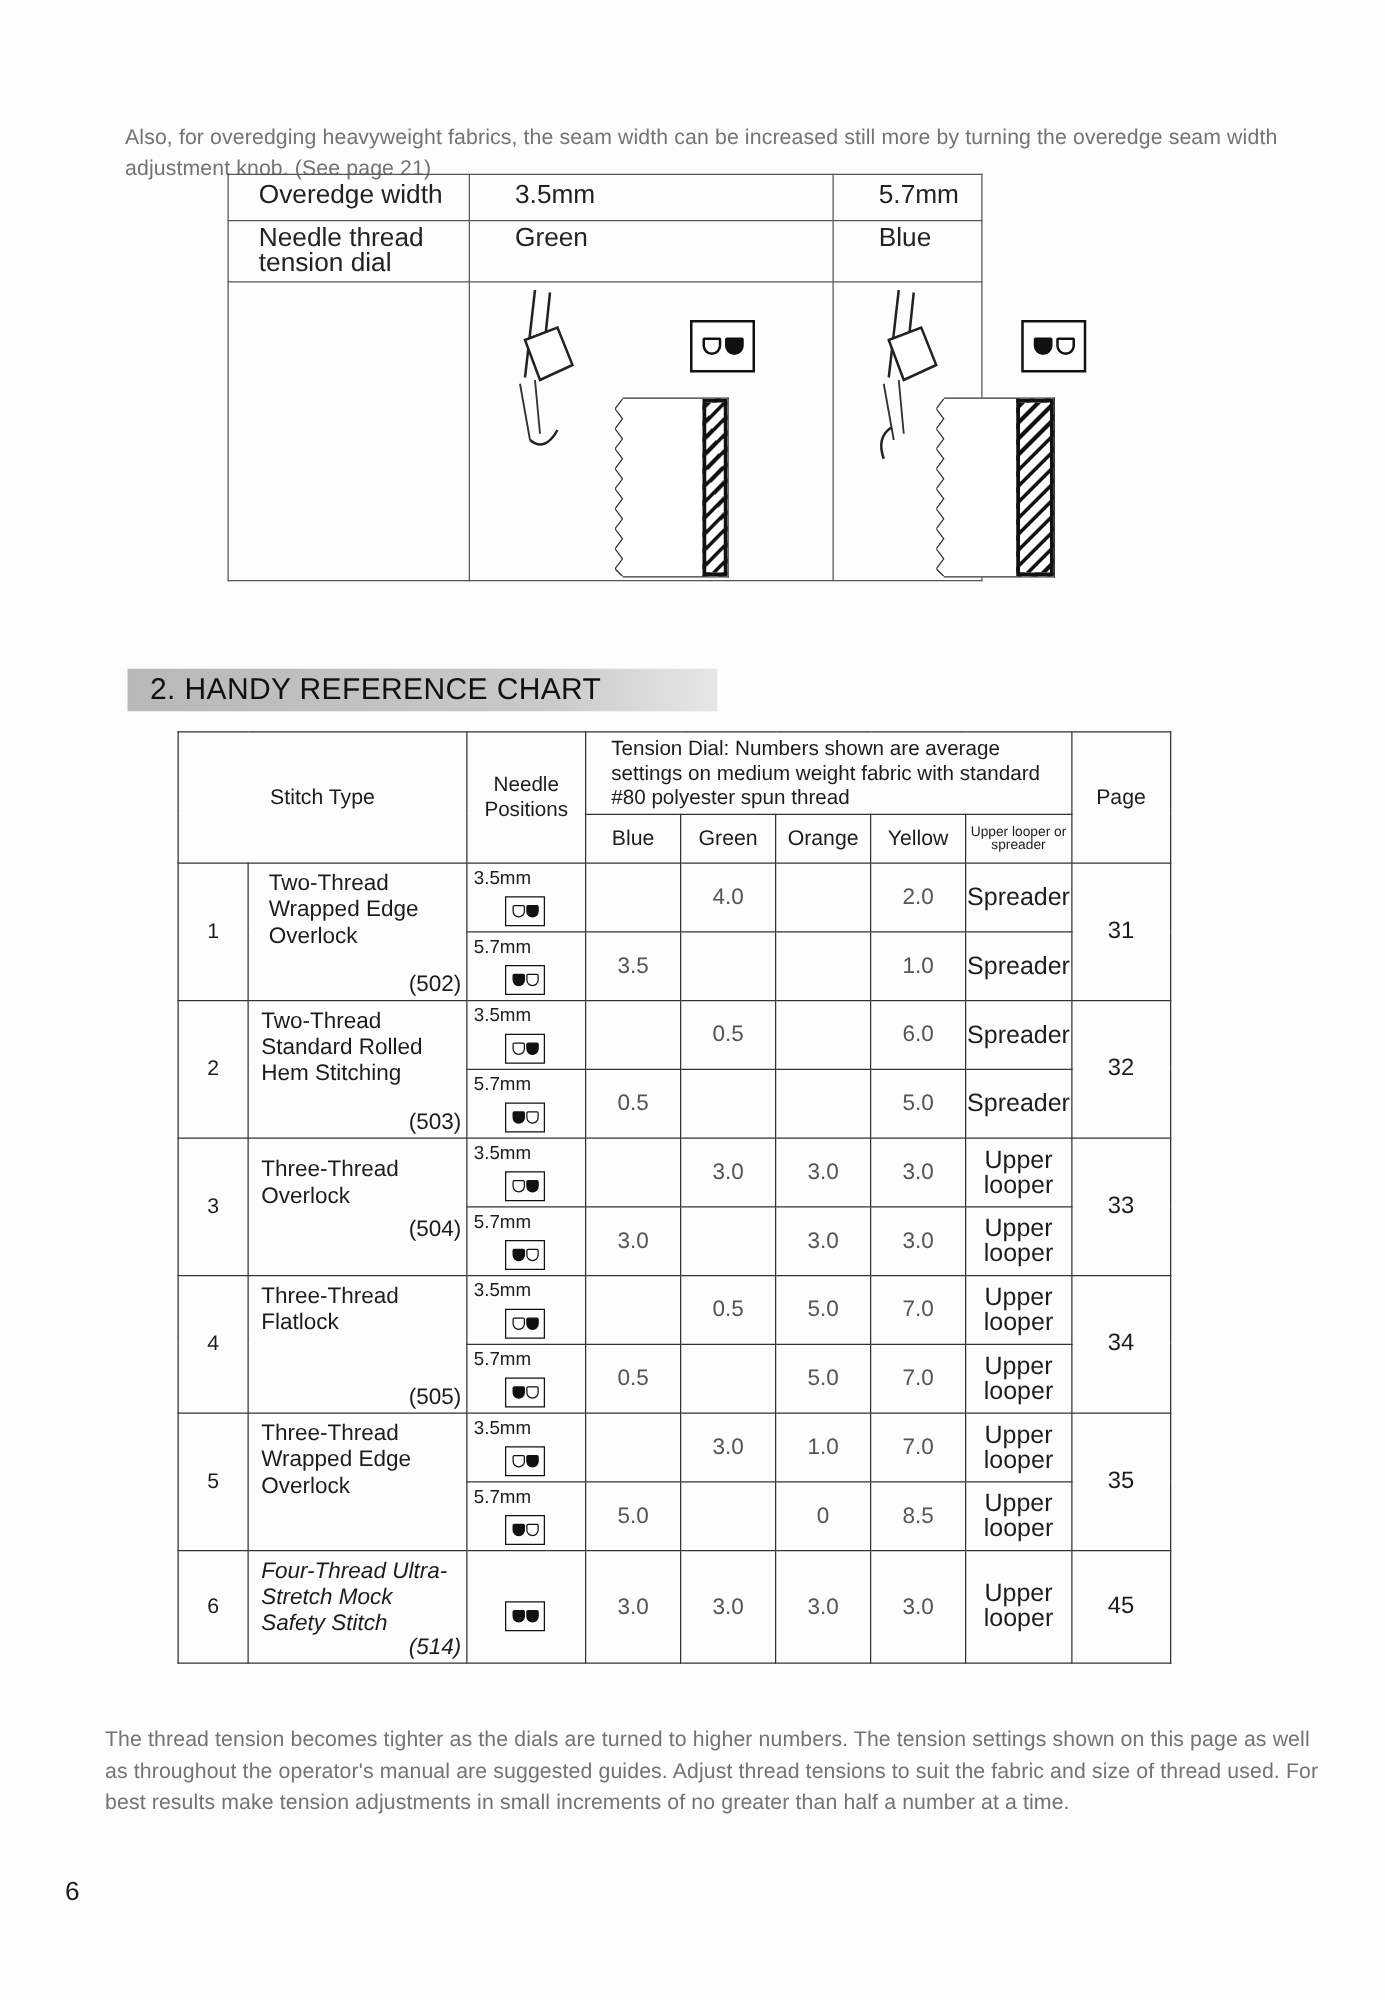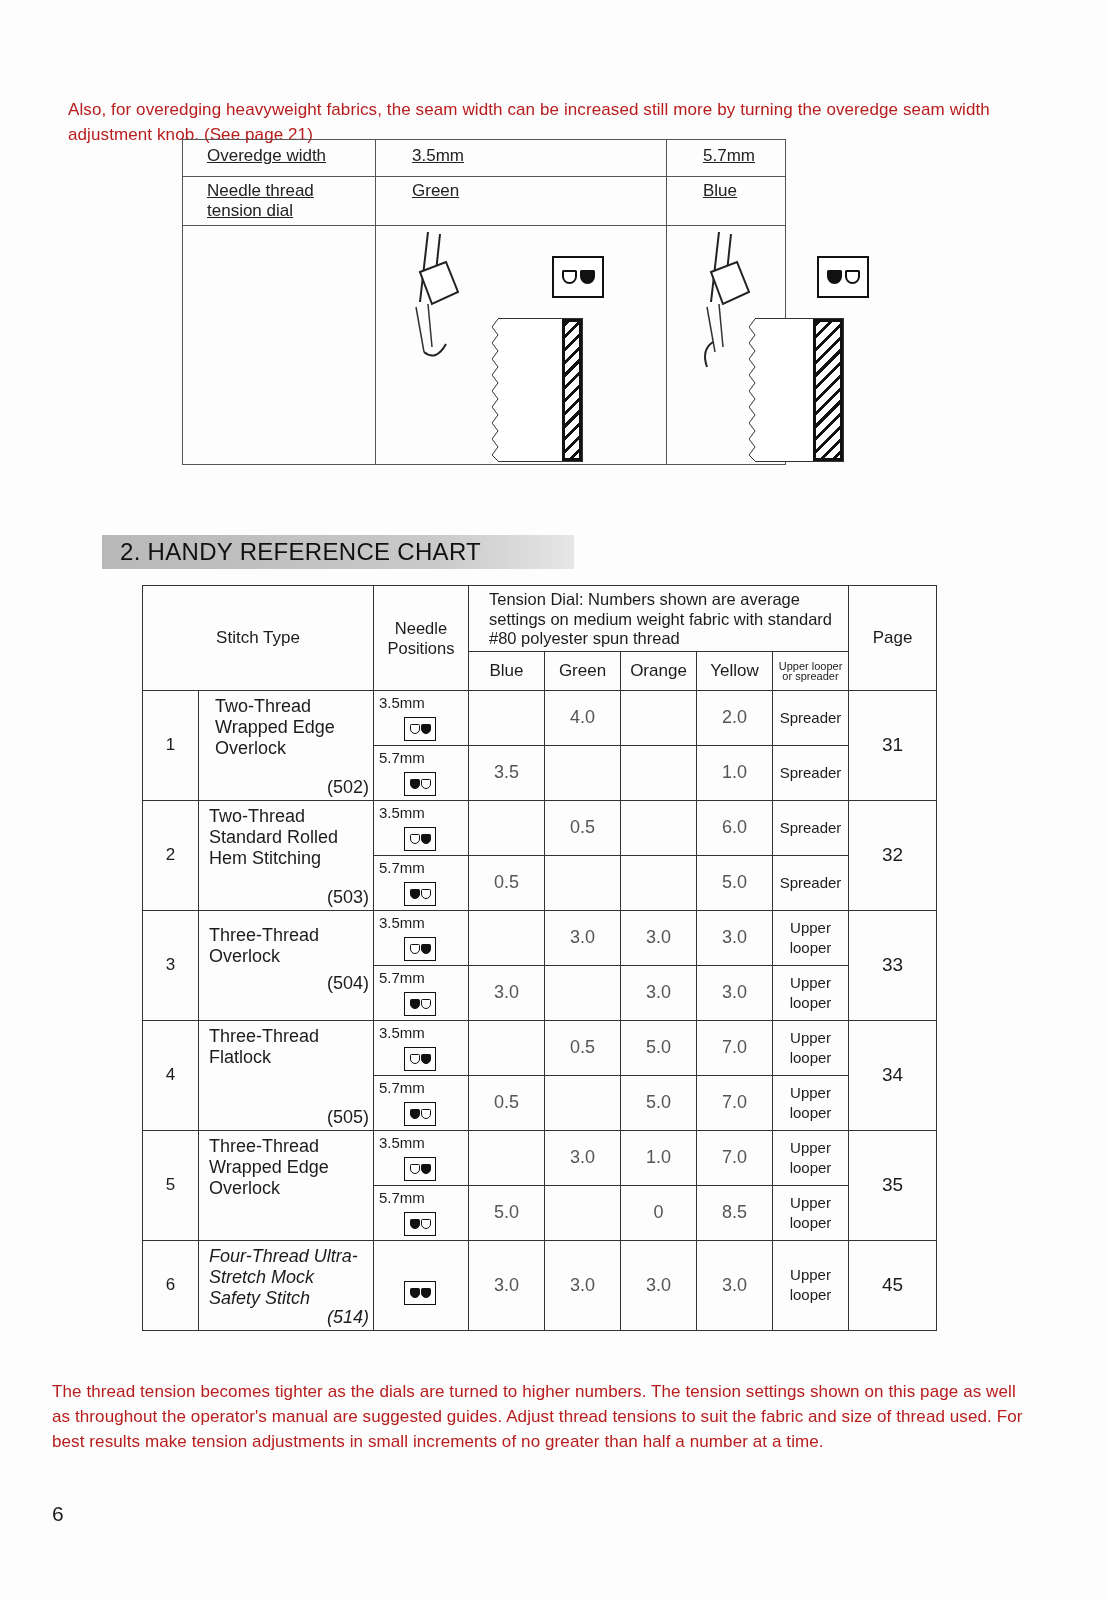--- a/index.html
+++ b/index.html
@@ -2,29 +2,29 @@
 <html><head>
 <meta charset="utf-8">
 <style>
   html, body { margin:0; padding:0; }
   body {
     width:1108px; height:1600px; position:relative; overflow:hidden;
     background:#fdfdfd; color:#1a1a1a;
     font-family:"Liberation Sans", sans-serif;
   }
   .abs { position:absolute; }
-  .para { font-size:17px; line-height:25px; color:#b91c1c; letter-spacing:0.1px; }
+  .para { font-size:17px; line-height:25px; color:#737373; letter-spacing:0.1px;margin-left:32px; }
   .p-intro { left:68px; top:80px; width:980px; }
   .p-footer { left:52px; top:1362px; width:980px; }
   .page-num { left:52px; top:1502px; font-size:21px; }
 
   
   table.top {
     position:absolute; left:182px; top:139px; width:604px;
-    border-collapse:collapse; font-size:17px; color:#222;text-decoration:underline;
+    border-collapse:collapse; font-size:21px; color:#222;
   }
   table.top td { border:1.5px solid #555; vertical-align:top; padding:6px 14px 4px 24px; line-height:20px; }
   table.top td.c0 { width:154px; padding-left:24px; }
   table.top td.c1 { width:240px; padding-left:36px; }
   table.top td.c2 { padding-left:36px; }
   table.top tr.r0 td { height:26px; }
   table.top tr.r1 td { height:36px; padding-top:10px; }
   table.top tr.r2 td { height:38px; padding-top:4px; }
   table.top tr.r3 td { height:238px; padding:0; position:relative; }
 
@@ -68,21 +68,21 @@
   .name-cell .code { position:absolute; right:4px; bottom:2px; }
   .needle-cell { vertical-align:top; position:relative; height:54px; }
   .needle-cell .mm { position:absolute; left:5px; top:3px; font-size:15px; }
   .mini-box {
     position:absolute; left:30px; top:26px; width:32px; height:24px; border:1.5px solid #111;
     display:flex; align-items:center; justify-content:center; gap:1px; box-sizing:border-box;
   }
   .mini-dot { width:10px; height:10px; border:1.5px solid #111; border-radius:2px 2px 7px 7px; box-sizing:border-box; }
   .mini-dot.f { background:#111; }
   .val { text-align:center; vertical-align:middle; color:#555; font-size:18px; }
-  .looper { text-align:center; vertical-align:middle; font-size:15px; line-height:20px; }
+  .looper { text-align:center; vertical-align:middle; font-size:20px; line-height:20px; }
   .page-cell { text-align:center; vertical-align:middle; font-size:19px; }
 </style>
 </head>
 <body>
 
 <p class="abs para p-intro">Also, for overedging heavyweight fabrics, the seam width can be increased still more by turning the overedge seam width adjustment knob.  (See page 21)</p>
 
 <table class="top">
   <tbody>
       <tr class="r0">

